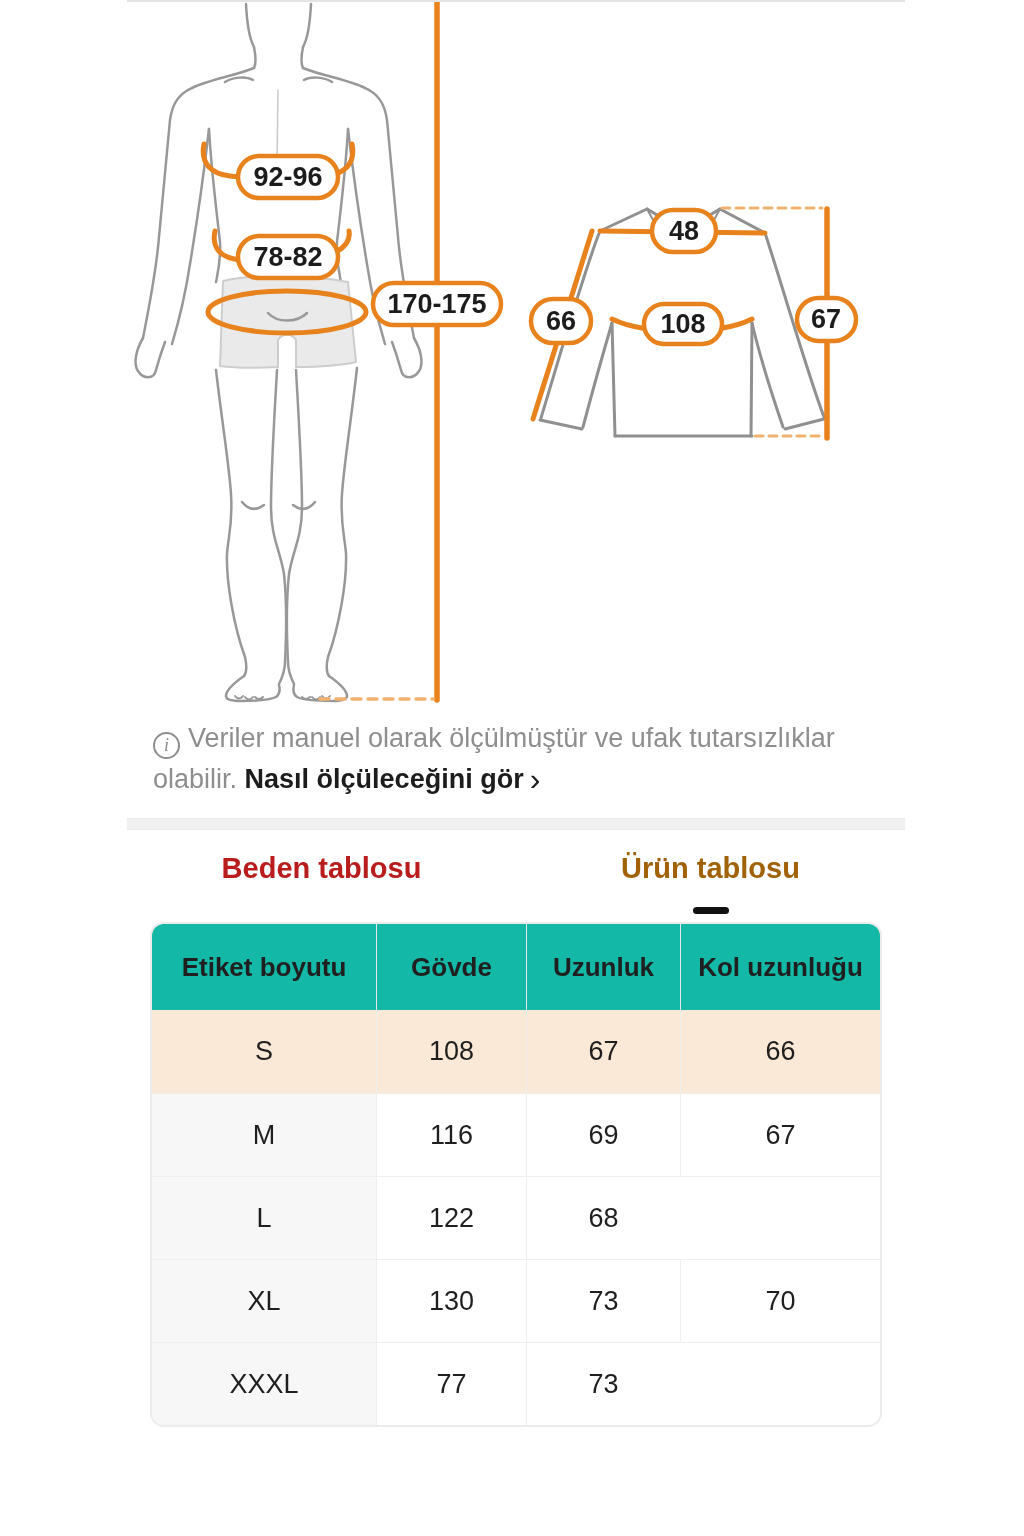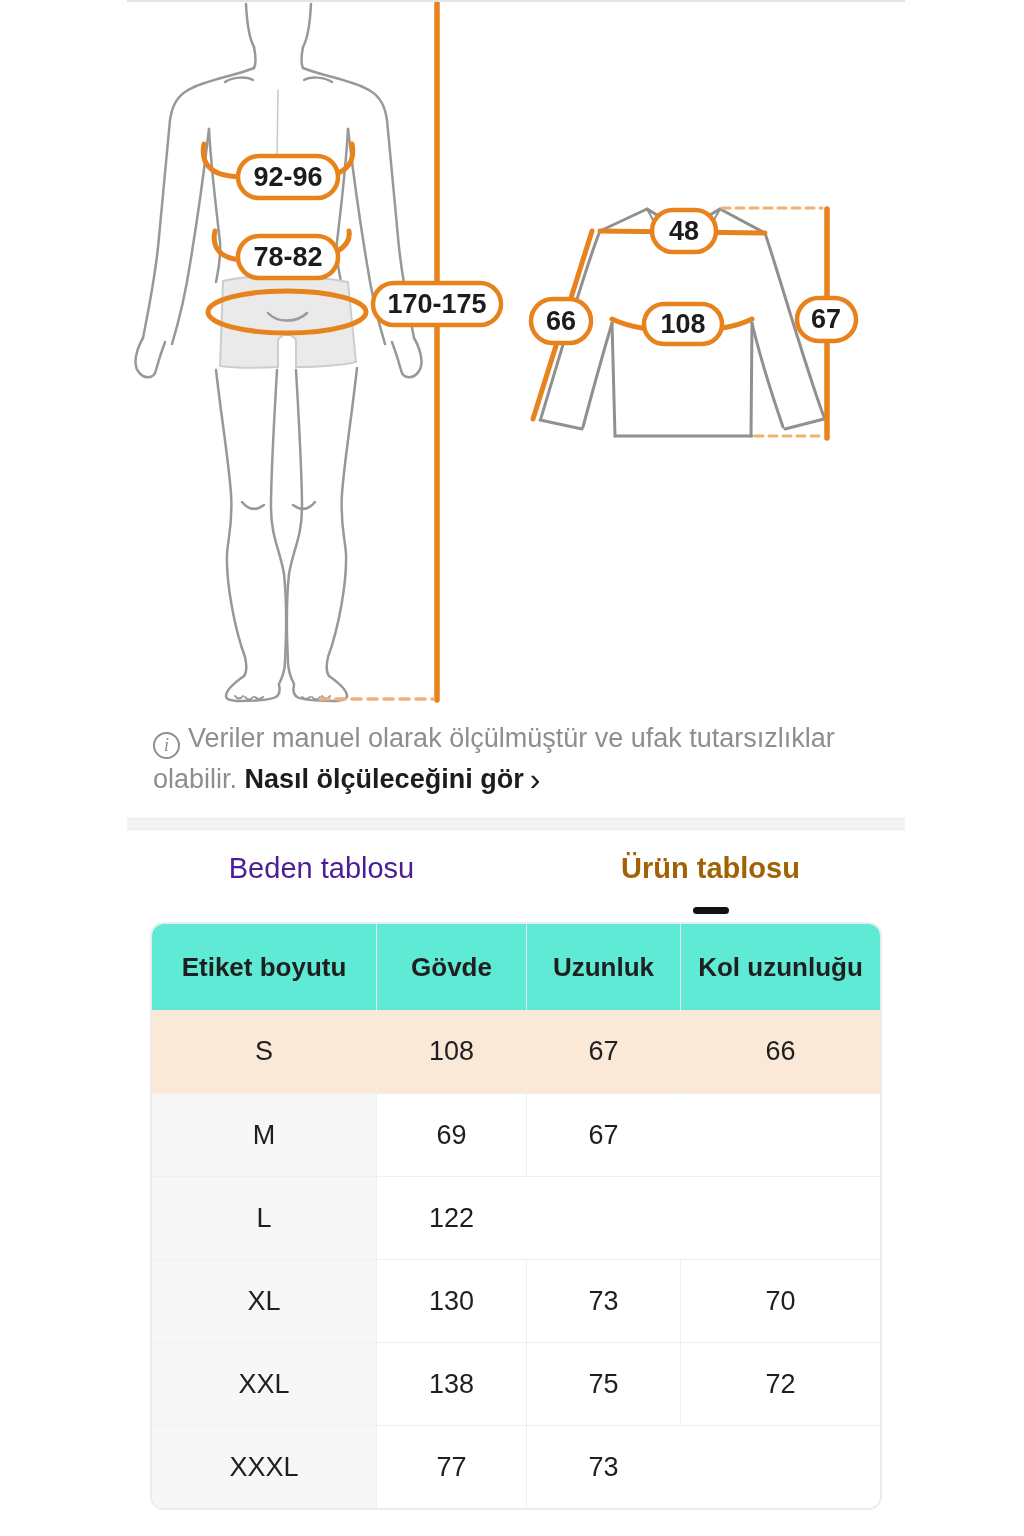--- a/index.html
+++ b/index.html
@@ -18,32 +18,32 @@
     font-size: 18px; line-height: 1; color: #8e8e8e; vertical-align: -4px; margin-right: 8px;
     font-family: "Liberation Serif", serif; font-style: italic; }
   .note-link { color: #1c1c1c; font-weight: 600; }
   .chevron { color: #1c1c1c; font-weight: 400; font-size: 32px; margin-left: 6px; vertical-align: -2px; }
 
   .divider { position: absolute; left: 0; top: 818px; width: 778px; height: 12px;
     background: #f2f2f2; border-top: 1px solid #eaeaea; border-bottom: 1px solid #eaeaea; }
 
   .tabs { position: absolute; left: 0; top: 838px; width: 778px; display: flex; }
   .tab { flex: 1; display: flex; flex-direction: column; align-items: center; padding-top: 14px; cursor: pointer; }
-  .tab-label { font-size: 29px; color: #4c1d95; font-weight: 400; }
+  .tab-label { font-size: 29px; color: #b91c1c; font-weight: 700; }
   .tab.active .tab-label { color: #a16207; font-weight: 700; }
   .tab-underline { width: 36px; height: 7px; border-radius: 4px; background: #111111; margin-top: 22px; }
 
   .size-table { position: absolute; left: 23px; top: 922px; width: 732px;
     border: 2px solid #ececec; border-radius: 14px; overflow: hidden; background: #fff; }
   .t-row { display: grid; grid-template-columns: 224px 150px 154px 200px; height: 83px; }
   .t-row.t-head { height: 86px; }
   .t-cell { display: flex; align-items: center; justify-content: center;
     font-size: 27px; color: #1f1f1f; border-left: 1px solid #efefef; }
   .t-cell:first-child { border-left: none; }
-  .t-head .t-cell { background: #5eead4; font-weight: 700; font-size: 26px; border-left: 1px solid #e7e7e7; }
+  .t-head .t-cell { background: #14b8a6; font-weight: 700; font-size: 26px; border-left: 1px solid #e7e7e7; }
   .t-head .t-cell:first-child { border-left: none; }
   .t-body .t-row { border-top: 1px solid #efefef; }
   .t-body .t-row:first-child { border-top: none; }
   .t-body .t-cell.size-col { background: #f7f7f7; }
   .t-row.highlight .t-cell, .t-row.highlight .t-cell.size-col { background: #fbe9d7; }
 
   svg text.pill-txt { font-family: "Liberation Sans", sans-serif; font-size: 27px;
     font-weight: 600; fill: #1c1c1c; text-anchor: middle; }
 </style>
 </head>
@@ -172,39 +172,35 @@
     </div>
     <div class="t-body">
       <div class="t-row highlight">
         <div class="t-cell size-col">S</div>
         <div class="t-cell">108</div>
         <div class="t-cell">67</div>
         <div class="t-cell">66</div>
       </div>
       <div class="t-row">
         <div class="t-cell size-col">M</div>
+        <div class="t-cell">116</div>
         <div class="t-cell">69</div>
         <div class="t-cell">67</div>
       </div>
       <div class="t-row">
         <div class="t-cell size-col">L</div>
         <div class="t-cell">122</div>
+        <div class="t-cell">68</div>
       </div>
       <div class="t-row">
         <div class="t-cell size-col">XL</div>
         <div class="t-cell">130</div>
         <div class="t-cell">73</div>
         <div class="t-cell">70</div>
       </div>
       <div class="t-row">
-        <div class="t-cell size-col">XXL</div>
-        <div class="t-cell">138</div>
-        <div class="t-cell">75</div>
-        <div class="t-cell">72</div>
-      </div>
-      <div class="t-row">
         <div class="t-cell size-col">XXXL</div>
         <div class="t-cell">77</div>
         <div class="t-cell">73</div>
       </div>
     </div>
   </div>
 </div>
 
 </body></html>

